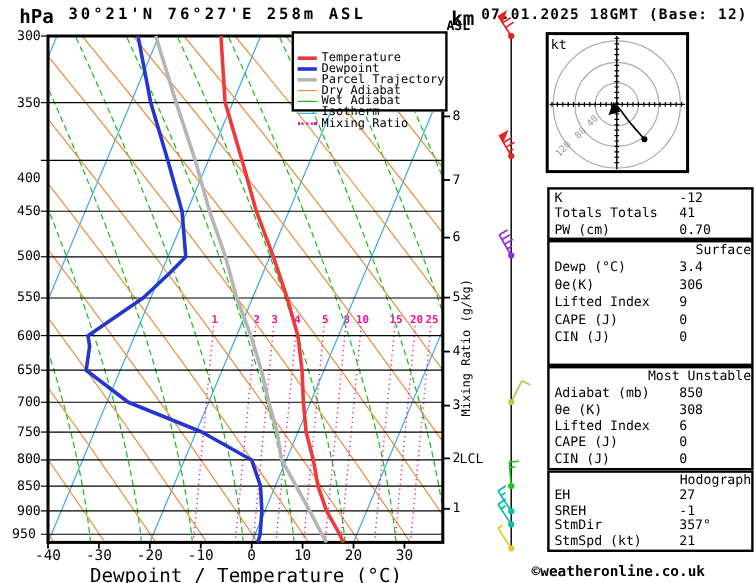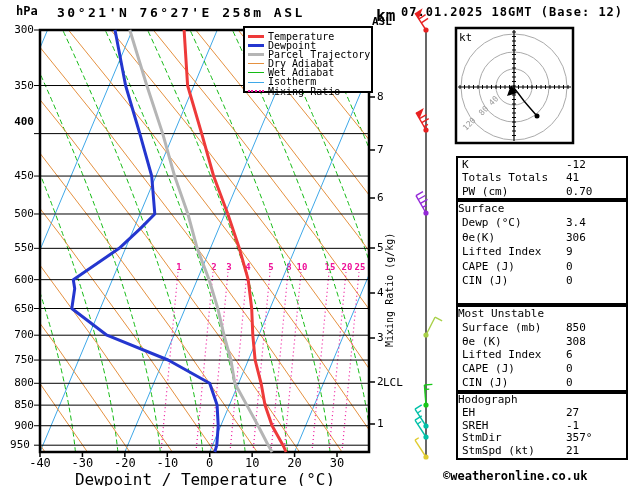--- a/index.html
+++ b/index.html
@@ -4,27 +4,27 @@
 <style>
   *{margin:0;padding:0;box-sizing:border-box}
   html,body{background:#fff}
   #app{position:relative;width:629px;height:486px;background:#fff;overflow:hidden;
        font-family:"DejaVu Sans Mono","Liberation Mono",monospace;color:#000}
   .lbl{position:absolute;white-space:nowrap}
   .bold{font-weight:bold}
   #chart-svg{position:absolute;left:0;top:0;z-index:2;pointer-events:none}
   
   #legend{position:absolute;left:243px;top:26px;width:130px;height:67px;border:2px solid #000;
-          background:#fff;z-index:3;font-size:10px;line-height:9.2px;padding:4px 0 0 3px}
+          background:#fff;z-index:3;font-size:10px;line-height:9.2px;padding:16px 0 0 3px}
   .litem{display:flex;align-items:center;height:9.1px}
   .lsamp{width:16px;height:0;margin-right:4px;flex:none}
   
   .panel{position:absolute;left:456px;width:172px;border:2px solid #000;background:#fff;
          font-size:11px;overflow:hidden;z-index:1}
-  .panel .hdr{text-align:left}
+  .panel .hdr{text-align:right}
   .prow{position:relative;padding-left:4px}
   .prow .val{position:absolute;left:108px;top:0}
   
   .ptick{width:28px;text-align:right;font-size:11px}
   .xtick{width:40px;text-align:center;font-size:12px}
   .ktick{font-size:11px}
   .mrl{font-size:9px;font-weight:bold}
 </style>
 </head>
 <body>
@@ -246,21 +246,21 @@
         <line x1="512" y1="135.5" x2="516" y2="135.5" stroke="#000" stroke-width="1"></line>
         <text x="492" y="106" fill="#999" font-size="8px" font-family="DejaVu Sans Mono, monospace" transform="rotate(-45 492 106)">40</text>
         <text x="482" y="116" fill="#999" font-size="8px" font-family="DejaVu Sans Mono, monospace" transform="rotate(-45 482 116)">80</text>
         <text x="466" y="131" fill="#999" font-size="8px" font-family="DejaVu Sans Mono, monospace" transform="rotate(-45 466 131)">120</text>
         <path d="M514,88 L518,93 L524,101 L530,108 L537,116" fill="none" stroke="#000" stroke-width="1.4"></path>
         <circle cx="537" cy="116" r="2.5" fill="#000"></circle>
         <polygon points="511,85 507,96 517,93" fill="#000"></polygon>
       </g>
     </svg>
 
-  <span class="lbl bold" style="left:16px;top:4px;font-size:12px">hPa</span>
+  <span class="lbl bold" style="left:16px;top:4px;font-size:16px">hPa</span>
 
   <span class="lbl bold" style="left:57px;top:5px;font-size:13px;letter-spacing:2.5px">30°21'N 76°27'E 258m ASL</span>
 
   <span class="lbl bold" style="left:401px;top:5px;font-size:12px;letter-spacing:1px">07.01.2025 18GMT (Base: 12)</span>
 
   <span class="lbl bold" style="left:376px;top:6px;font-size:16px">km</span>
   <span class="lbl bold" style="left:372px;top:15px;font-size:11px">ASL</span>
 
   <span class="lbl" style="left:384px;top:347px;font-size:10px;transform:rotate(-90deg);transform-origin:0 0">Mixing Ratio (g/kg)</span>
 
@@ -298,21 +298,21 @@
         <span>Isotherm</span>
       </div>
       <div class="litem">
         <span class="lsamp" style="border-top: 2px dotted rgb(238, 17, 153);"></span>
         <span>Mixing Ratio</span>
       </div>
     </div>
   <div id="labels">
       <span class="lbl ptick" style="left: 6px; top: 23px;">300</span>
       <span class="lbl ptick" style="left: 6px; top: 78.5251px;">350</span>
-      <span class="lbl ptick" style="left: 6px; top: 115px; font-weight: bold;">400</span>
+      <span class="lbl ptick" style="left: 6px; top: 142px;">400</span>
       <span class="lbl ptick" style="left: 6px; top: 169.049px;">450</span>
       <span class="lbl ptick" style="left: 6px; top: 206.999px;">500</span>
       <span class="lbl ptick" style="left: 6px; top: 241.33px;">550</span>
       <span class="lbl ptick" style="left: 6px; top: 272.672px;">600</span>
       <span class="lbl ptick" style="left: 6px; top: 301.503px;">650</span>
       <span class="lbl ptick" style="left: 6px; top: 328.197px;">700</span>
       <span class="lbl ptick" style="left: 6px; top: 353.048px;">750</span>
       <span class="lbl ptick" style="left: 6px; top: 376.295px;">800</span>
       <span class="lbl ptick" style="left: 6px; top: 398.132px;">850</span>
       <span class="lbl ptick" style="left: 6px; top: 418.72px;">900</span>
@@ -353,21 +353,21 @@
       <div class="panel" style="top: 200px; height: 105px; line-height: 14.4px;">
         <div class="hdr">Surface</div>
         <div class="prow"><span>Dewp (°C)</span><span class="val">3.4</span></div>
         <div class="prow"><span>θe(K)</span><span class="val">306</span></div>
         <div class="prow"><span>Lifted Index</span><span class="val">9</span></div>
         <div class="prow"><span>CAPE (J)</span><span class="val">0</span></div>
         <div class="prow"><span>CIN (J)</span><span class="val">0</span></div>
       </div>
       <div class="panel" style="top: 305px; height: 87px; line-height: 13.8px;">
         <div class="hdr">Most Unstable</div>
-        <div class="prow"><span>Surface (mb)</span><span class="val">850</span></div>
+        <div class="prow"><span>Adiabat (mb)</span><span class="val">850</span></div>
         <div class="prow"><span>θe (K)</span><span class="val">308</span></div>
         <div class="prow"><span>Lifted Index</span><span class="val">6</span></div>
         <div class="prow"><span>CAPE (J)</span><span class="val">0</span></div>
         <div class="prow"><span>CIN (J)</span><span class="val">0</span></div>
       </div>
       <div class="panel" style="top: 392px; height: 68px; line-height: 12.8px;">
         <div class="hdr">Hodograph</div>
         <div class="prow"><span>EH</span><span class="val">27</span></div>
         <div class="prow"><span>SREH</span><span class="val">-1</span></div>
         <div class="prow"><span>StmDir</span><span class="val">357°</span></div>

